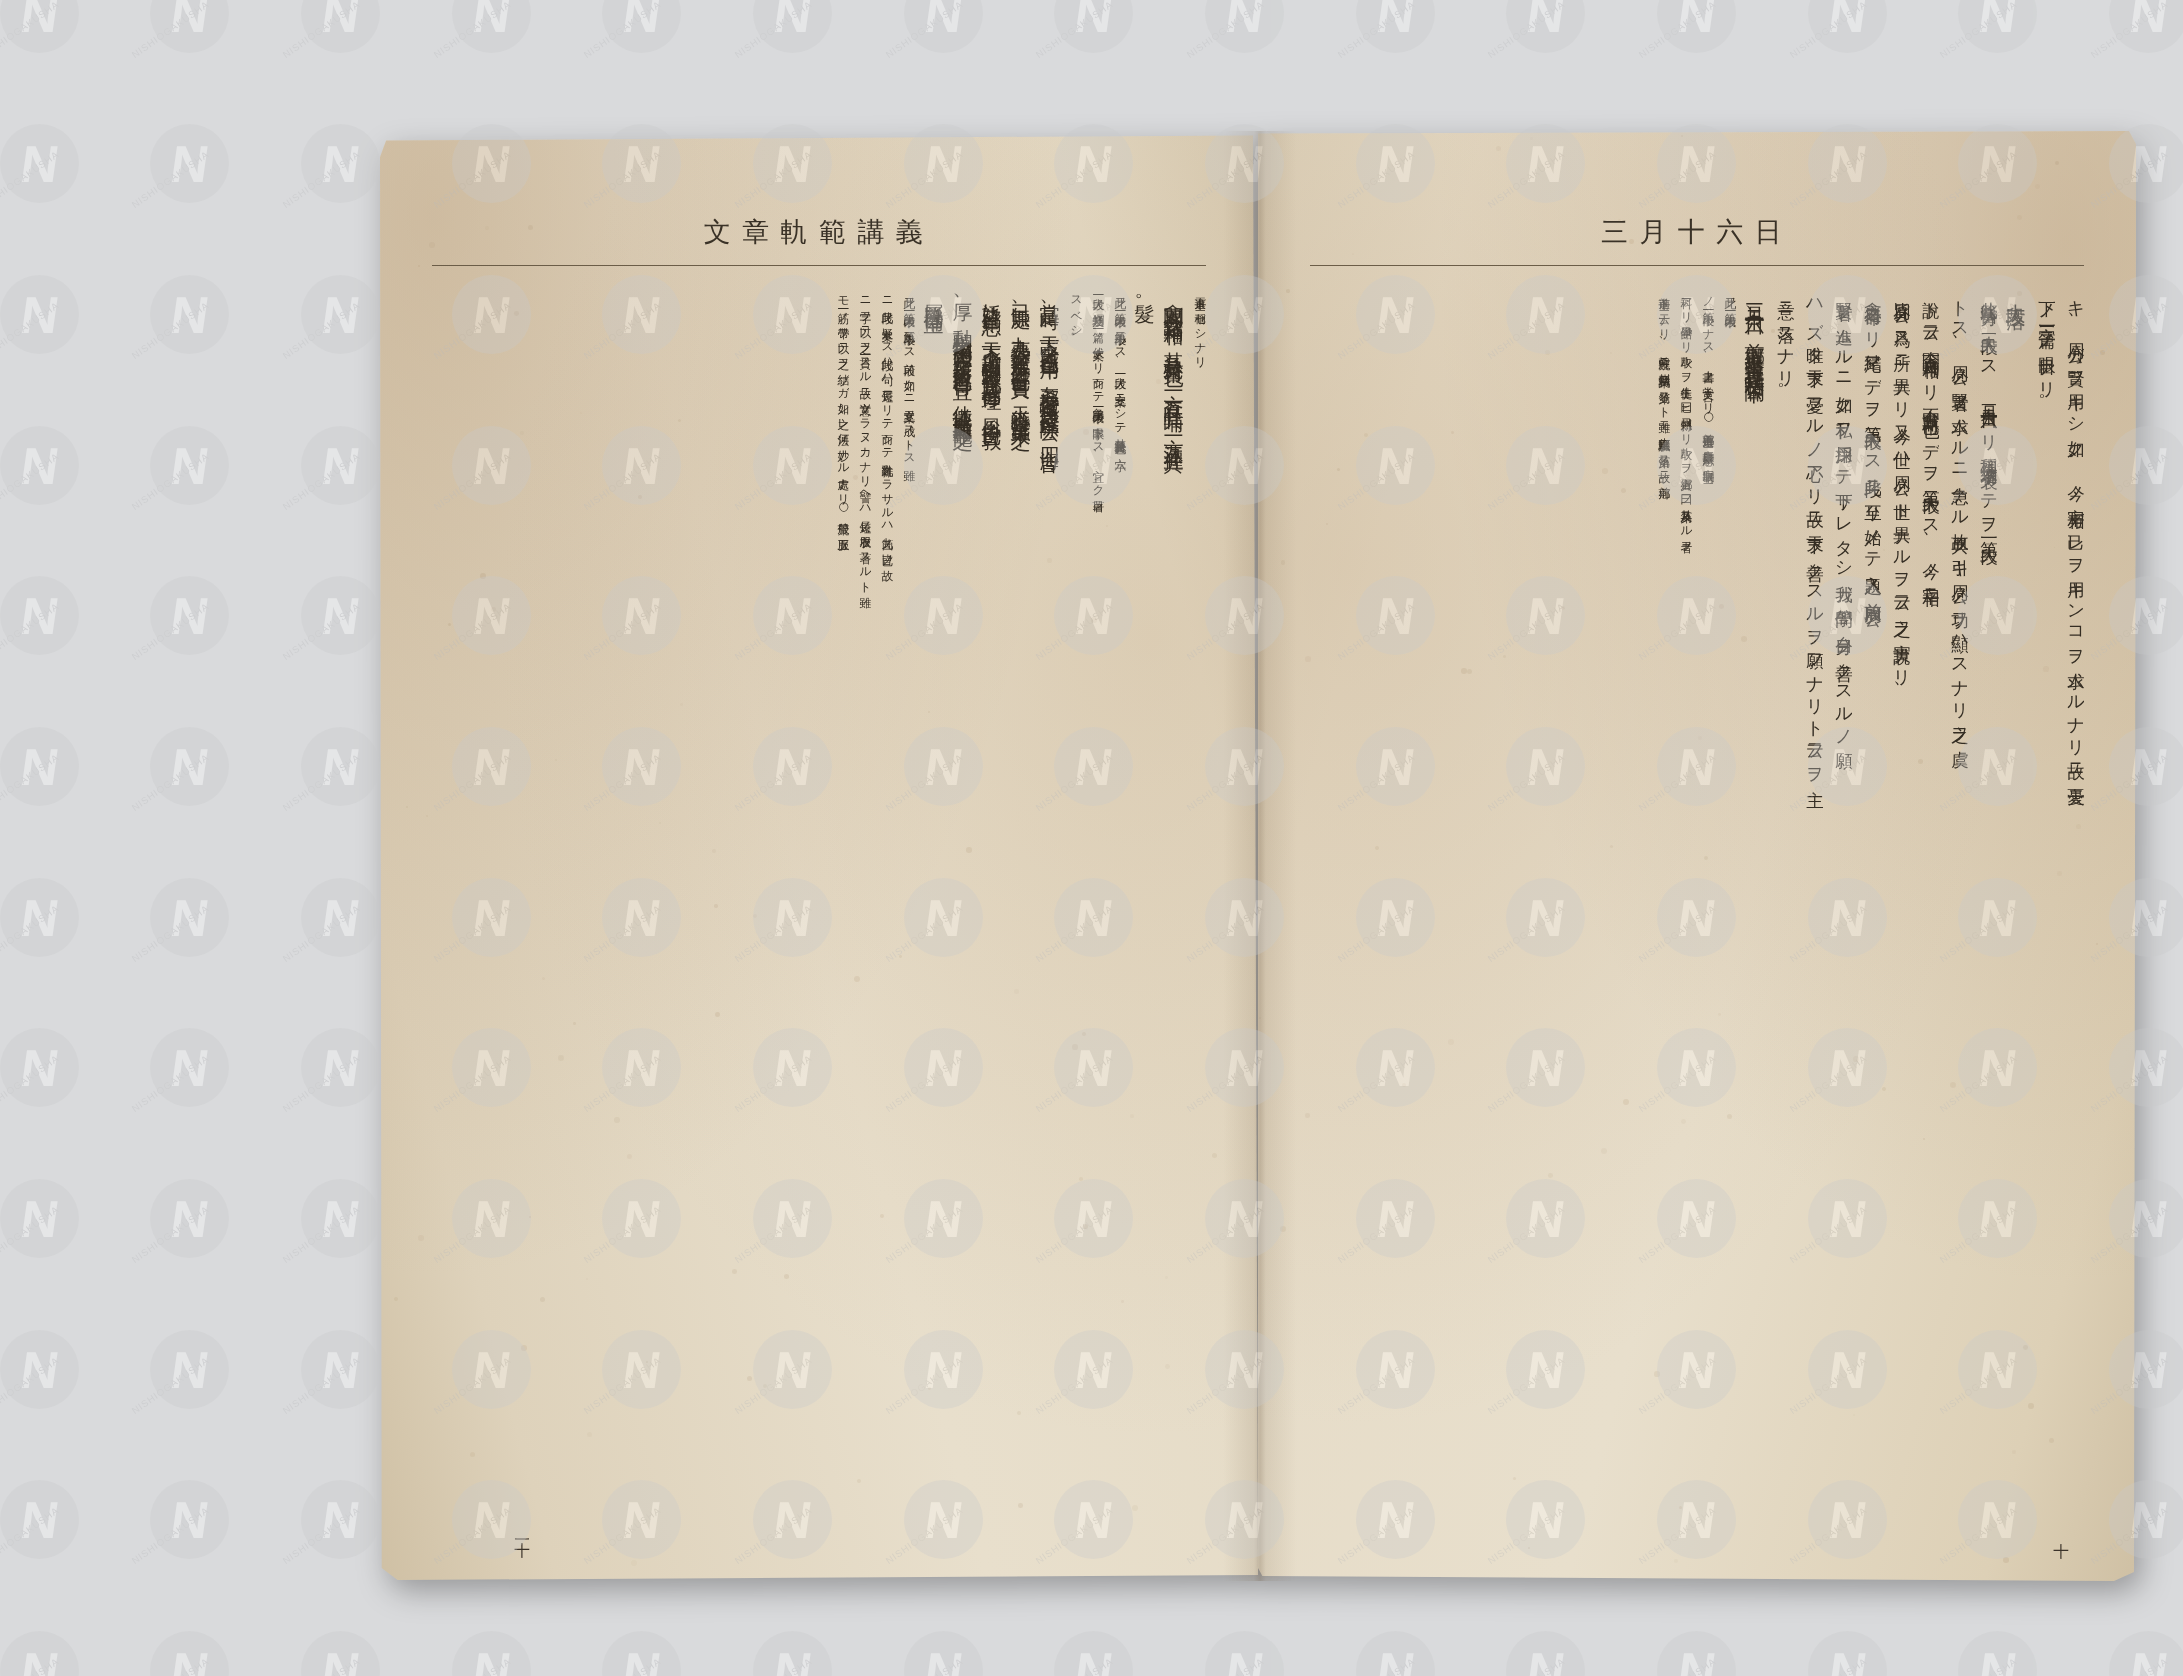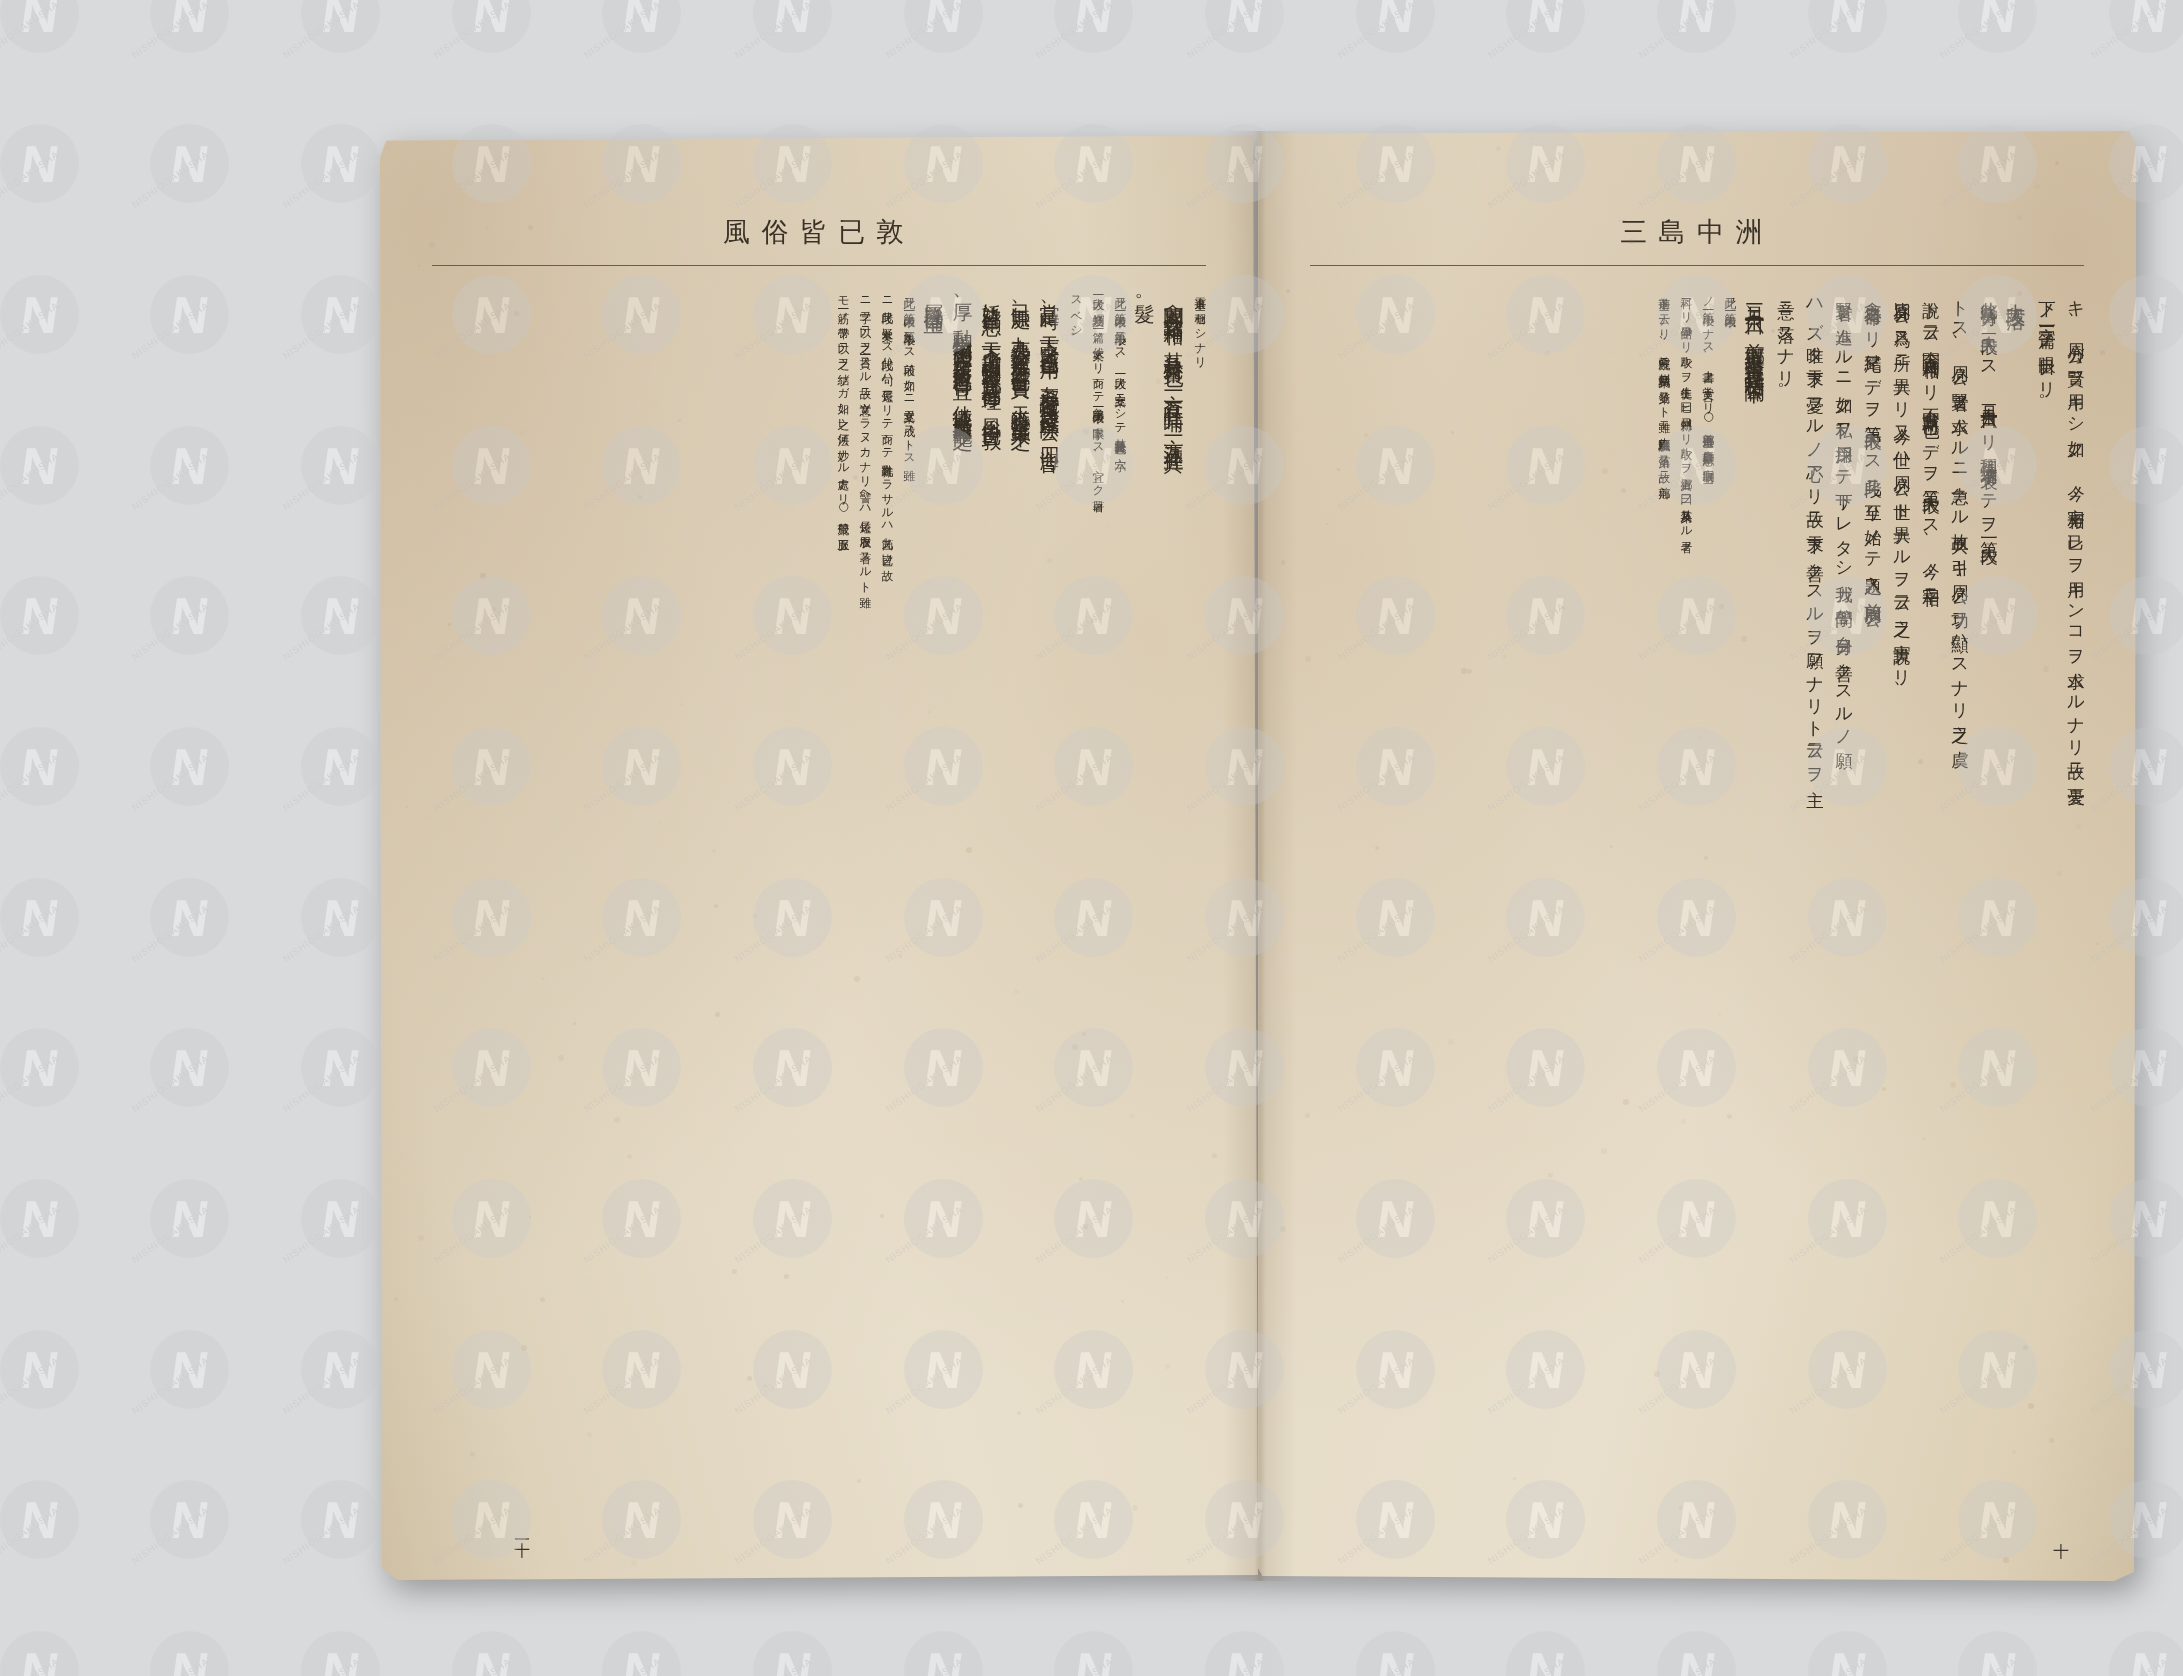--- a/index.html
+++ b/index.html
@@ -1275,21 +1275,21 @@
       </div>
       <div class="wmtext">NISHIOGAKUSHA</div>
     </div>
   </div>
 
 <div id="book">
 
   <div class="page" id="page-right">
     <div class="page-inner">
       <div class="header-band">
-        <div class="header-title">三島中洲</div>
+        <div class="header-title">三月十六日</div>
         <div class="header-rule"></div>
       </div>
       <div class="cols" id="right-cols">
           <div class="col">キ、周公ガ賢ヲ用キシ如ク、今ノ宰相ガ己レヲ用キンコヲ求ムルナリ故ニ憂天</div>
           <div class="col">下ノ三字一篇ノ眼目ナリ。</div>
           <div class="col lead">大段落</div>
           <div class="col">此篇當分テ三大段トス　三月十六日ヨリ稱周公之功不衰マテヲ第一大段</div>
           <div class="col">トス、周公ノ賢者ヲ求ムルニ急ナル故典ヲ引キ周公ノ功ヲ顯ハスナリ之ヲ虞</div>
           <div class="col">說ト云フ今閤下爲輔相ヨリ不宜默々而已也マデヲ第二大段トス、今ノ宰相ニ</div>
           <div class="col">皆周公ノ爲ス所ニ異ナリ又今ノ世ハ周公ノ世ト異ナルヲ云フ之ヲ實說ナリ、</div>
@@ -1373,21 +1373,21 @@
       <div class="speck" style="width: 6px; height: 6px; left: 692px; top: 951px; opacity: 0.32;"></div>
       <div class="speck" style="width: 3px; height: 3px; left: 352px; top: 714px; opacity: 0.29;"></div>
       <div class="speck" style="width: 4px; height: 4px; left: 624px; top: 956px; opacity: 0.34;"></div>
       <div class="speck" style="width: 4.8px; height: 4.8px; left: 765px; top: 1214px; opacity: 0.47;"></div>
       <div class="speck" style="width: 3.4px; height: 3.4px; left: 421px; top: 1375px; opacity: 0.46;"></div>
     </div>
 
   <div class="page" id="page-left">
     <div class="page-inner">
       <div class="header-band">
-        <div class="header-title">風俗皆已敦</div>
+        <div class="header-title">文章軌範講義</div>
         <div class="header-rule"></div>
       </div>
       <div class="cols" id="left-cols">
           <div class="col small">貢進士ト稱セシナリ</div>
           <div class="col lead">愈聞周公之爲輔相、其急於見賢也、方一食三吐其哺、方一沐三握其</div>
           <div class="col lead">髮。</div>
           <div class="col small">此ヲ第一大段中ノ第二小段トス、一大段ノ立案ニシテ其急於見賢也ノ六字</div>
           <div class="col small">一大段ノ綱領及ヒ一篇ノ伏案ナリ而シテ急字一大段中ノ字眼トス、宜シク著目</div>
           <div class="col small">スベシ。</div>
           <div class="col lead">當是時、天下之賢才皆已舉用、姦邪讒佞欺負之徒皆已除去、四海皆</div>

